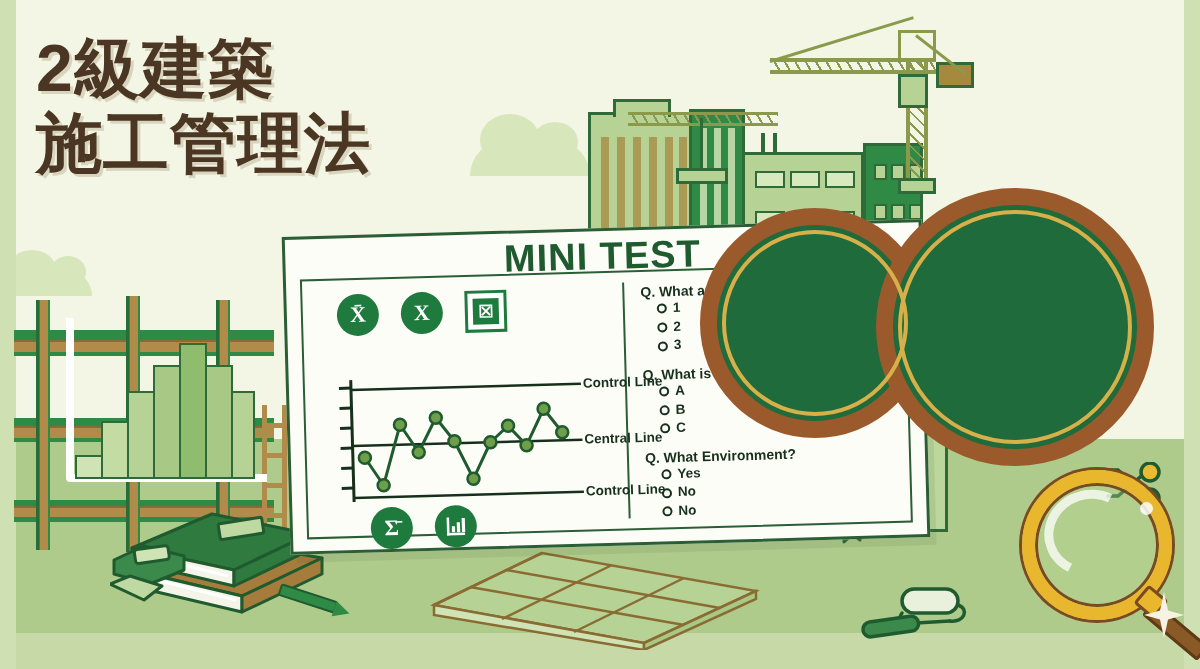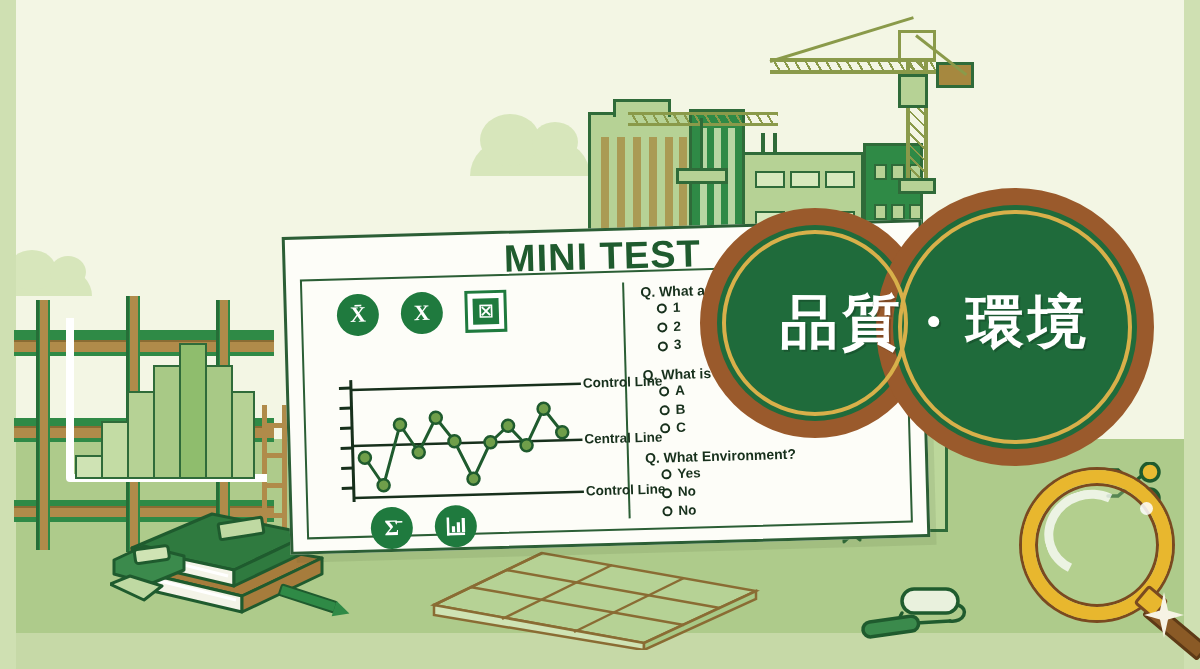--- a/index.html
+++ b/index.html
@@ -577,18 +577,21 @@
 
       </div>
     </div>
   </div>
 
   <div class="badge-wrap">
     <div class="bcircle" style="left:0; top:20px; width:230px; height:230px;"></div>
     <div class="bcircle" style="left:176px; top:0; width:278px; height:278px;"></div>
     <div class="bring" style="left:22px; top:42px; width:186px; height:186px;"></div>
     <div class="bring" style="left:198px; top:22px; width:234px; height:234px;"></div>
-    <div class="badge-text">品質・環境</div>
-  </div>
-
-
+  </div>
+
+
+  <div class="title">
+    <span class="l1">2級建築</span>
+    <span class="l2">施工管理法</span>
+  </div>
 
 </div>
 
 </body></html>

